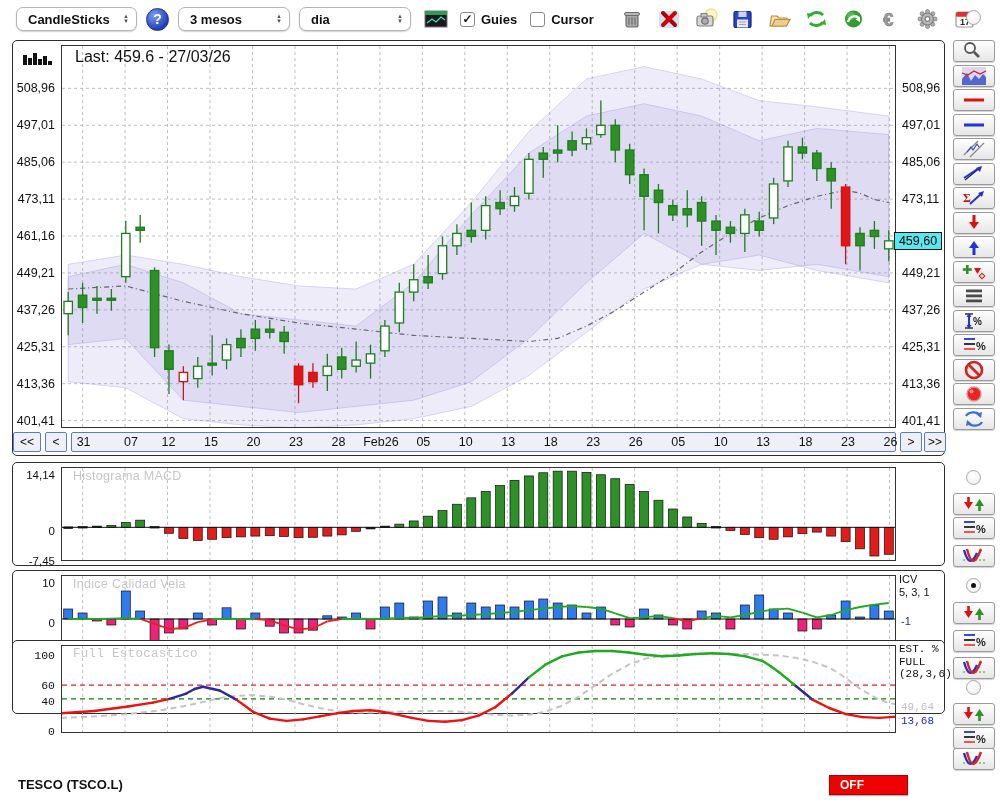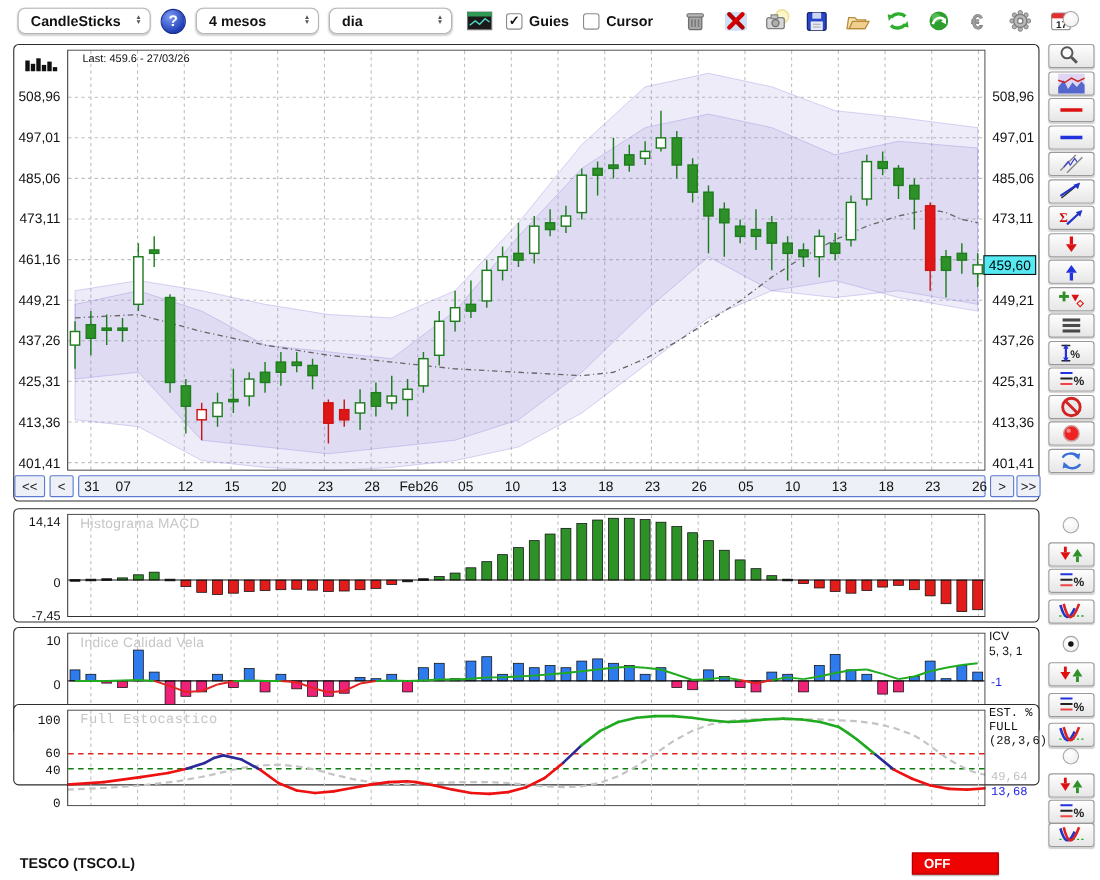--- a/index.html
+++ b/index.html
@@ -26,21 +26,21 @@
   #panel-macd  { top:462px; height:104px; }
   #panel-icv   { top:570px; height:98px; }
   #panel-stoch { top:640px; height:74px;font-family:Liberation Mono, monospace; }
   .plot { position:absolute; left:48px; top:4px; }
   .ylabs { position:absolute; left:0; top:4px; width:46px; height:100%; }
   .ylab { position:absolute; right:4px; font-size:12.5px; color:#111; white-space:nowrap; }
   .ylab.sm { font-size:11.5px; }
   .ptitle { position:absolute; left:60px; top:6px; font-size:12.5px; color:#c6c6c6; letter-spacing:.3px; }
   .rcol { position:absolute; left:886px; top:2px; width:46px; height:100%; font-size:11px; line-height:12.5px; color:#111; }
   .rcol .vline { position:absolute; left:2px; white-space:nowrap; }
-  #last-label { position:absolute; left:62px; top:7px; font-size:10px; color:#111; }
+  #last-label { position:absolute; left:62px; top:7px; font-size:16px; color:#111; }
   #mini-icon { position:absolute; left:8px; top:8px; }
   #price-box { position:absolute; left:881px; width:48px; height:18px; background:#55e9f2; border:1.6px solid #111; font-size:12.5px; display:flex; align-items:center; justify-content:center; color:#000; }
 
   
   #pager { position:absolute; left:0; bottom:2px; width:933px; height:21px; }
   .pgbox { position:absolute; top:0; height:20px; border:1.5px solid #5b79cf; background:#edf0f6; border-radius:2px; display:flex; align-items:center; justify-content:center; font-size:12px; color:#111; }
   .dlab { position:absolute; top:2px; font-size:12.5px; color:#111; transform:translateX(-50%); white-space:nowrap; }
 
   
   #sidebar { position:absolute; left:950px; top:40px; width:48px; height:734px; }
@@ -61,21 +61,21 @@
   <div id="toolbar">
     <div class="sel" style="width:121px">
       <span class="val">CandleSticks</span>
       <span class="chev">
           <span>▲</span>
           <span>▼</span>
         </span>
     </div>
     <div id="help-btn">?</div>
     <div class="sel" style="width:112px">
-      <span class="val">4 mesos</span>
+      <span class="val">3 mesos</span>
       <span class="chev">
           <span>▲</span>
           <span>▼</span>
         </span>
     </div>
     <div class="sel" style="width:112px">
       <span class="val">dia</span>
       <span class="chev">
           <span>▲</span>
           <span>▼</span>
@@ -371,21 +371,21 @@
         <div class="ylab" style="left: 6px; top: 368.556px;">401,41</div>
       </div>
     <div id="price-box" style="top: 190.824px;">459,60</div>
     <div id="pager">
         <div class="pgbox" style="left: 0px; width: 28px;">&lt;&lt;</div>
         <div class="pgbox" style="left: 32px; width: 22px;">&lt;</div>
         <div class="pgbox" style="left: 887px; width: 22px;">&gt;</div>
         <div class="pgbox" style="left: 911px; width: 22px;">&gt;&gt;</div>
         <div class="pgbox" style="left: 58px; width: 825px;">
           <div class="dlab" style="left: 11.5948px;">31</div>
-          <div class="dlab" style="left: 40px;">07</div>
+          <div class="dlab" style="left: 59px;">07</div>
           <div class="dlab" style="left: 96.5345px;">12</div>
           <div class="dlab" style="left: 139.004px;">15</div>
           <div class="dlab" style="left: 181.474px;">20</div>
           <div class="dlab" style="left: 223.944px;">23</div>
           <div class="dlab" style="left: 266.414px;">28</div>
           <div class="dlab" style="left: 308.884px;">Feb26</div>
           <div class="dlab" style="left: 351.353px;">05</div>
           <div class="dlab" style="left: 393.823px;">10</div>
           <div class="dlab" style="left: 436.293px;">13</div>
           <div class="dlab" style="left: 478.763px;">18</div>

